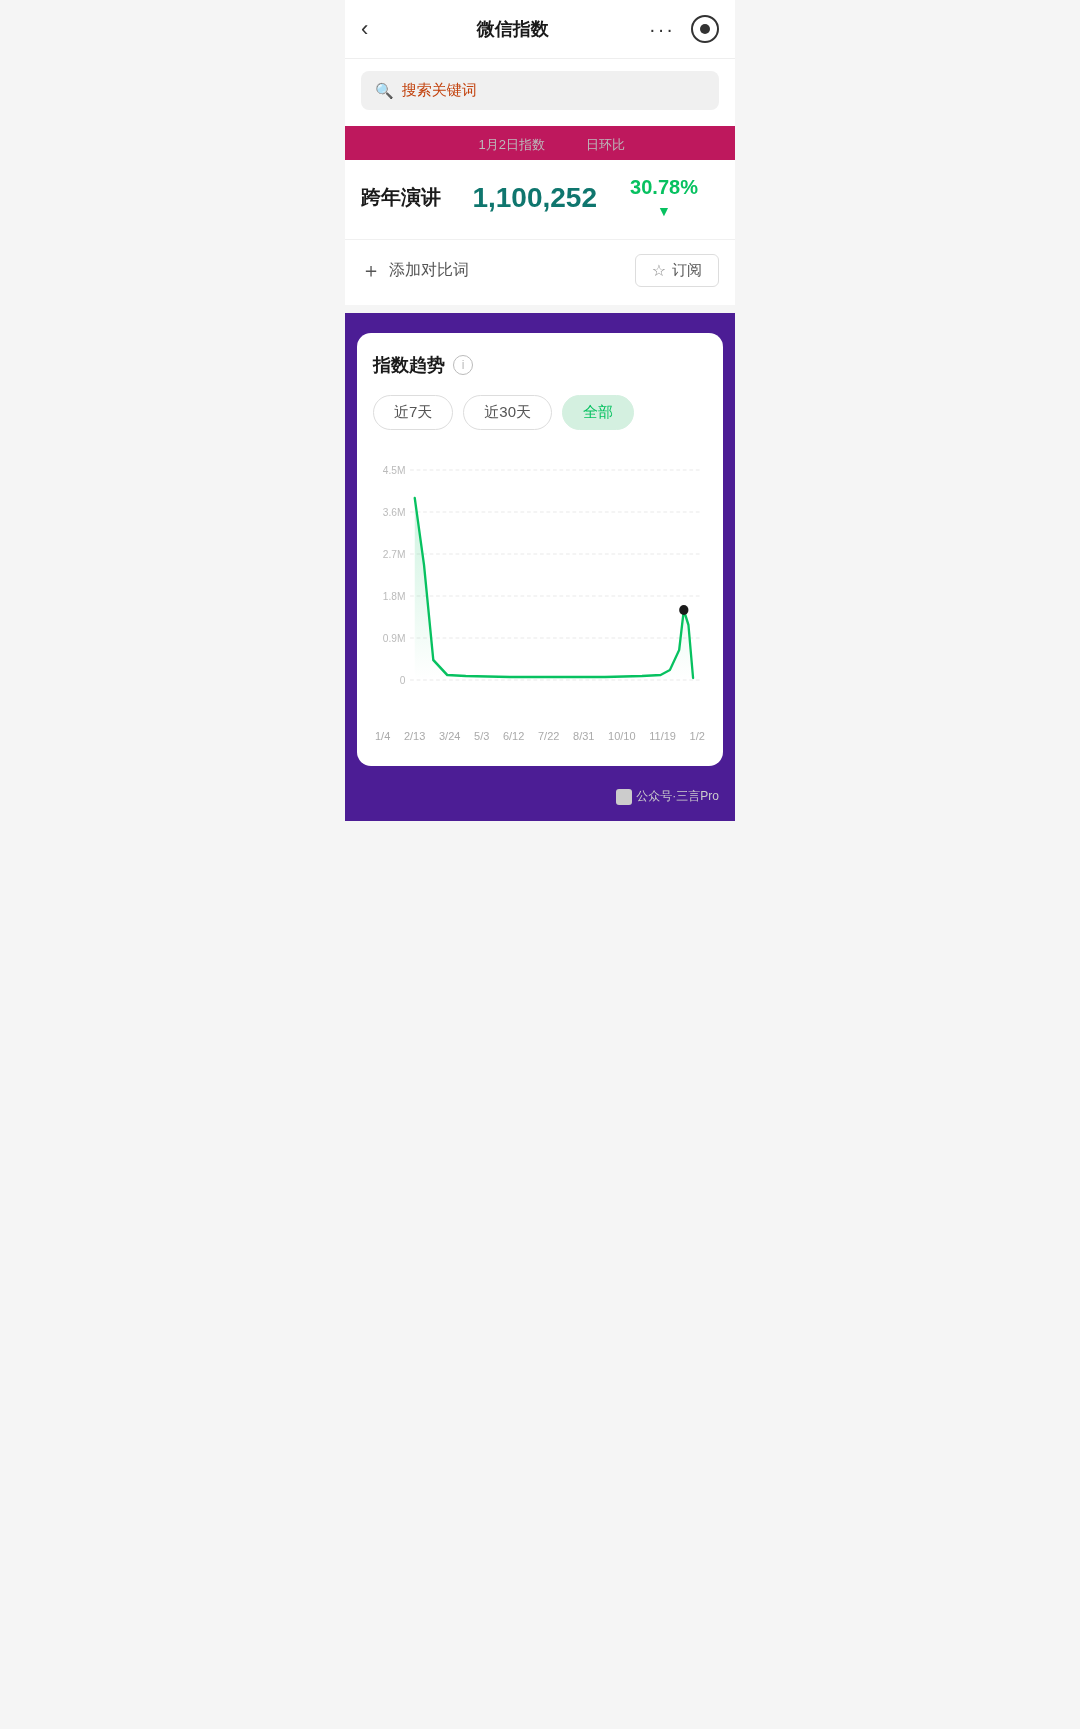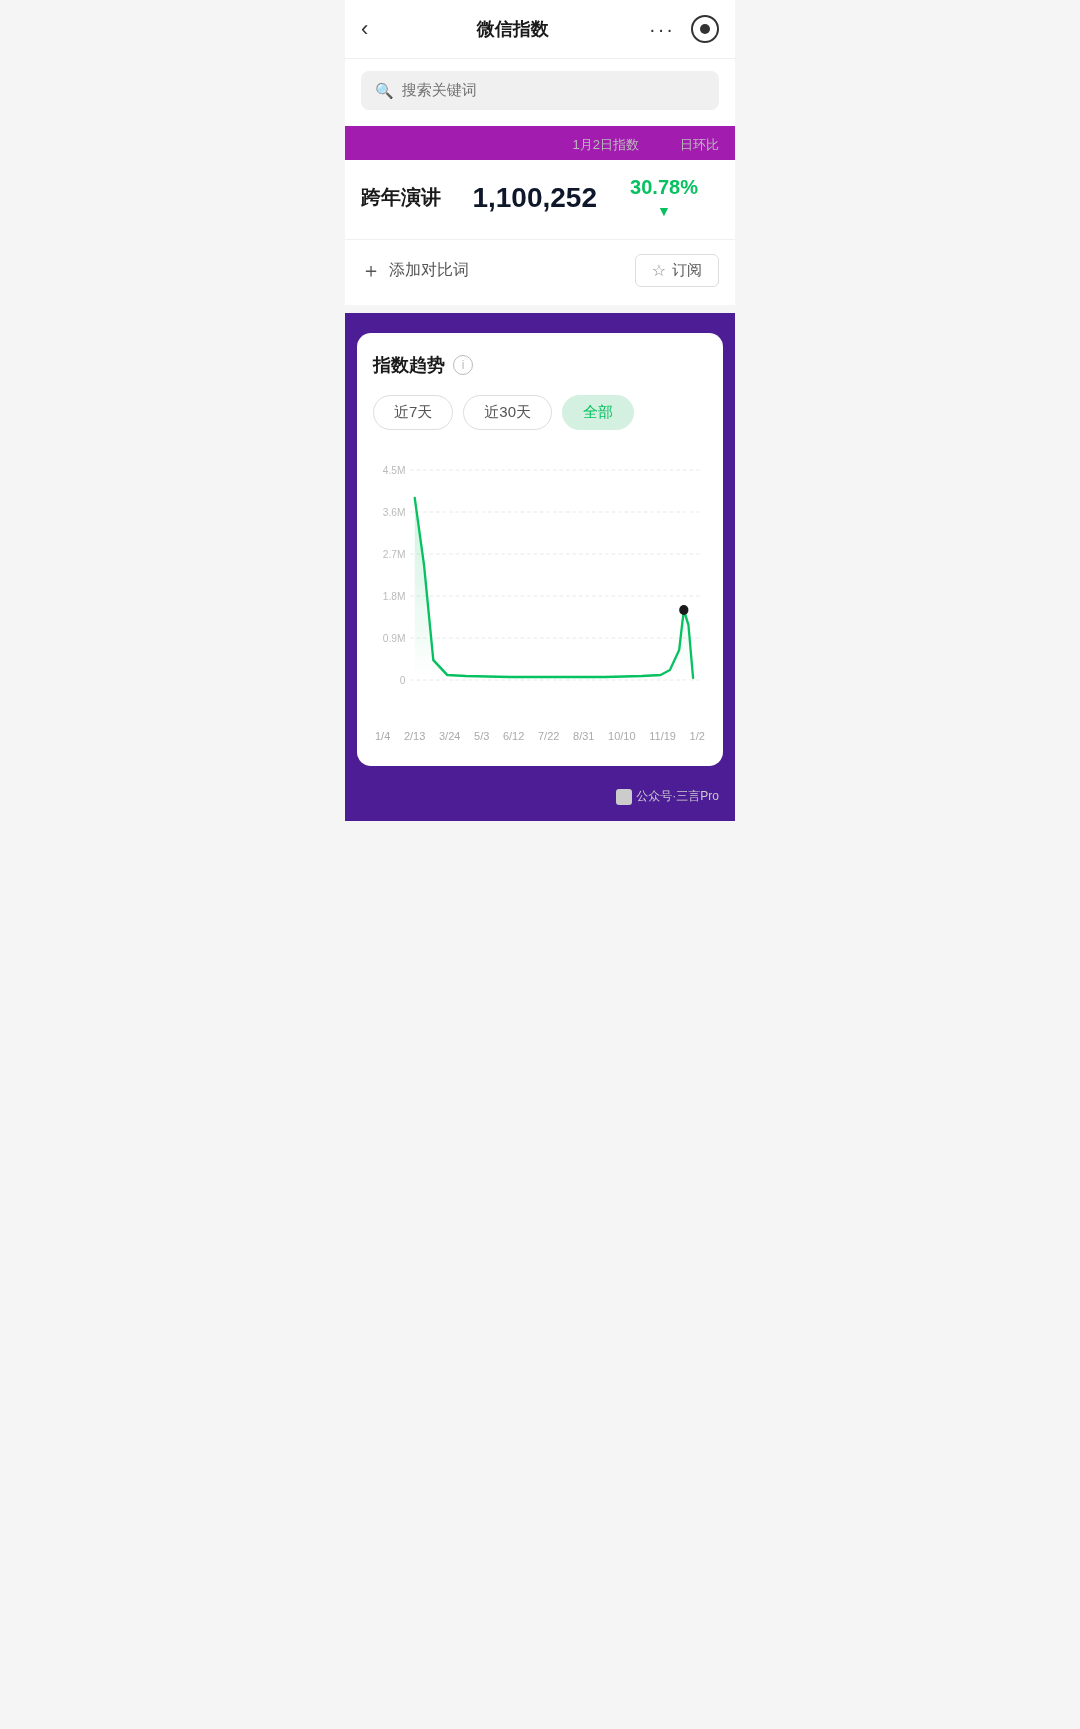--- a/index.html
+++ b/index.html
@@ -71,29 +71,29 @@
       display: flex;
       align-items: center;
       padding: 10px 14px;
       gap: 8px;
     }
     .search-icon {
       color: #999;
       font-size: 15px;
     }
     .search-placeholder {
-      color: #737373;
+      color: #c2410c;
       font-size: 15px;
     }
 
     
     .table-header {
-      background: #a21caf;
-      display: flex;
-      justify-content: flex-end;
+      background: #be185d;
+      display: flex;
+      justify-content: center;
       padding: 10px 16px 6px;
       gap: 0;
     }
     .table-header-col {
       color: #bbb;
       font-size: 13px;
       text-align: right;
       min-width: 90px;
     }
     .table-header-col:last-child {
@@ -110,21 +110,21 @@
     }
     .keyword-label {
       font-size: 20px;
       font-weight: 700;
       color: #1a1a1a;
       flex: 1;
     }
     .keyword-value {
       font-size: 28px;
       font-weight: 600;
-      color: #0f172a;
+      color: #0f766e;
       min-width: 120px;
       text-align: right;
       margin-right: 12px;
     }
     .keyword-change {
       font-size: 20px;
       font-weight: 600;
       color: #07c160;
       display: flex;
       align-items: center;

